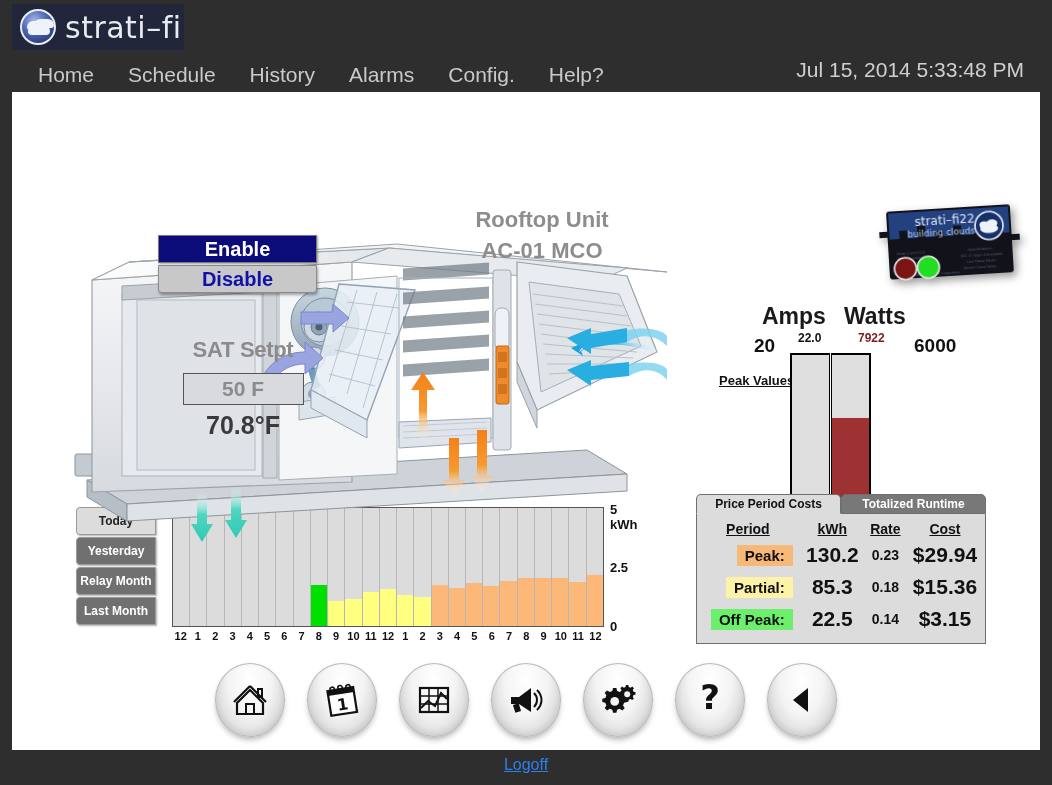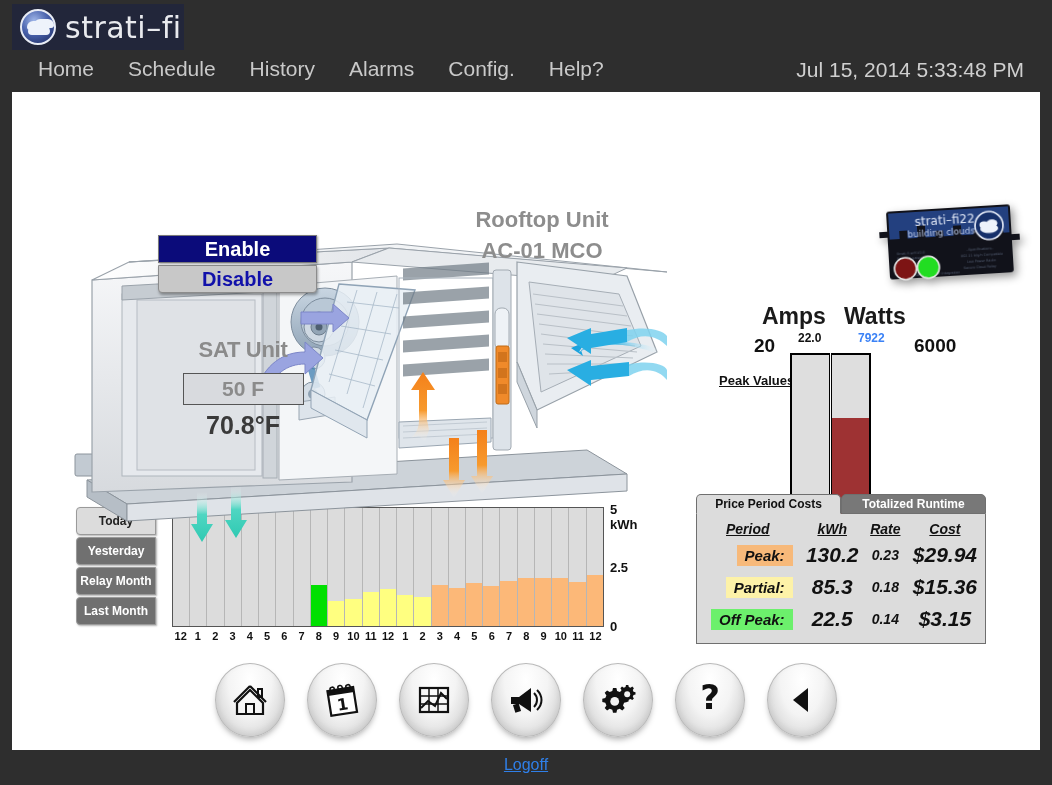--- a/index.html
+++ b/index.html
@@ -25,21 +25,21 @@
     content:""; position:absolute; left:6px; top:13px; width:22px; height:11px;
     background:#eef3fb; border-radius:11px 11px 6px 6px;
     box-shadow: -2px -4px 0 -1px #eef3fb, 5px -6px 0 -1px #eef3fb;
   }
   #logo-text {
     color:#e9eaee; font-size:30px; letter-spacing:0.5px; margin-left:9px;
     font-family:"DejaVu Sans", sans-serif; font-weight:400;
   }
   #navbar {
     position:absolute; left:0; top:57px; width:1052px; height:35px;
-    display:flex; align-items:flex-start;
+    display:flex; align-items:center;
   }
   .nav-item {
     color:#c9c9c9; font-size:21px; padding:0 17px; cursor:pointer;
     font-family:"Liberation Sans", sans-serif;
   }
   .nav-item:first-child { padding-left:38px; }
   #datetime {
     position:absolute; right:28px; top:58px; color:#cfcfcf; font-size:21px;
   }
 
@@ -90,21 +90,21 @@
     position:absolute; left:862px; top:112px; width:150px; height:78px; z-index:30;
     transform: rotate(-3.5deg);
     filter: drop-shadow(3px 4px 4px rgba(0,0,0,.4));
   }
 
   
   #gauges { position:absolute; left:690px; top:205px; width:250px; height:275px; }
   #g-amps-title { position:absolute; left:60px; top:6px; font-size:23px; font-weight:bold; color:#1a1a1a; }
   #g-watts-title { position:absolute; left:142px; top:6px; font-size:23px; font-weight:bold; color:#1a1a1a; }
   #g-amps-peak { position:absolute; left:96px; top:34px; font-size:12px; font-weight:bold; color:#111; }
-  #g-watts-peak { position:absolute; left:156px; top:34px; font-size:12px; font-weight:bold; color:#3b82f6; }
+  #g-watts-peak { position:absolute; left:156px; top:34px; font-size:12px; font-weight:bold; color:#7f1d1d; }
   #g-amps-max { position:absolute; left:52px; top:38px; font-size:19px; font-weight:bold; color:#111; }
   #g-watts-max { position:absolute; left:212px; top:38px; font-size:19px; font-weight:bold; color:#111; }
   #g-amps-min { position:absolute; left:73px; top:243px; font-size:19px; font-weight:bold; color:#111; }
   #g-watts-min { position:absolute; left:212px; top:243px; font-size:19px; font-weight:bold; color:#111; }
   #g-amps-val { position:absolute; left:94px; top:258px; font-size:13px; font-weight:bold; color:#111; }
   #g-watts-val { position:absolute; left:158px; top:258px; font-size:13px; font-weight:bold; color:#111; }
   #peak-values-label {
     position:absolute; left:17px; top:76px; font-size:13px; font-weight:bold;
     color:#111; text-decoration:underline;
   }
@@ -146,21 +146,21 @@
   #cost-panel { position:absolute; left:684px; top:402px; width:290px; }
   #cost-tabs { display:flex; height:20px; }
   .ctab {
     flex:1 1 0; font-size:12px; font-weight:bold; display:flex;
     align-items:center; justify-content:center; cursor:pointer;
     border:1px solid #6f6f6f; border-radius:5px 5px 0 0;
   }
   .ctab.active { background:#dcdcdc; color:#111; border-bottom-color:#dcdcdc; }
   .ctab.inactive { background:#787878; color:#ffffff; }
   #cost-body { background:#dcdcdc; border:1px solid #6f6f6f; border-top:none; padding:4px 0 8px; }
-  #cost-body table { width:100%; border-collapse:collapse;font-style:italic; }
+  #cost-body table { width:100%; border-collapse:collapse; }
   #cost-body th {
     font-size:14px; font-weight:bold; color:#111; padding:3px 0 2px;
     text-decoration:underline;
   }
   #cost-body td { padding:4px 4px; text-align:center; }
   .ptag {
     display:inline-block; padding:1px 7px; font-size:15px; font-weight:bold;
     color:#111; border:1px solid transparent;
   }
   .cell-kwh { font-size:21px; font-weight:bold; color:#111; }
@@ -348,21 +348,21 @@
 
   <div id="unit-title">
     <div>Rooftop Unit</div>
     <div>AC-01  MCO</div>
   </div>
 
   <div id="disable-btn">Disable</div>
   <div id="enable-btn">Enable</div>
 
   <div id="sat-block">
-    <div id="sat-setpt-label">SAT Unit</div>
+    <div id="sat-setpt-label">SAT Setpt</div>
     <div id="sat-setpt-box">50 F</div>
     <div id="sat-value">70.8°F</div>
   </div>
 
   <svg id="device-badge" viewBox="0 0 150 78">
     <rect x="14" y="4" width="124" height="68" rx="3" fill="#11121a"></rect>
     <rect x="16" y="6" width="120" height="34" fill="#23407f"></rect>
     <path d="M16,40 L16,32 L26,32 L26,24 L34,24 L34,32 L44,32 L44,20 L52,20 L52,32 L62,32 L62,26 L70,26 L70,32 L80,32 L80,22 L88,22 L88,32 L100,32 L100,28 L110,28 L110,32 L122,32 L122,24 L130,24 L130,32 L136,32 L136,40 Z" fill="#11121a"></path>
     <text x="72" y="20" font-family="DejaVu Sans, sans-serif" font-size="12" fill="#dfe6f5" text-anchor="middle">strati–fi22</text>
     <text x="68" y="31" font-family="DejaVu Sans, sans-serif" font-size="9" fill="#b9c7e6" text-anchor="middle">building clouds</text>

